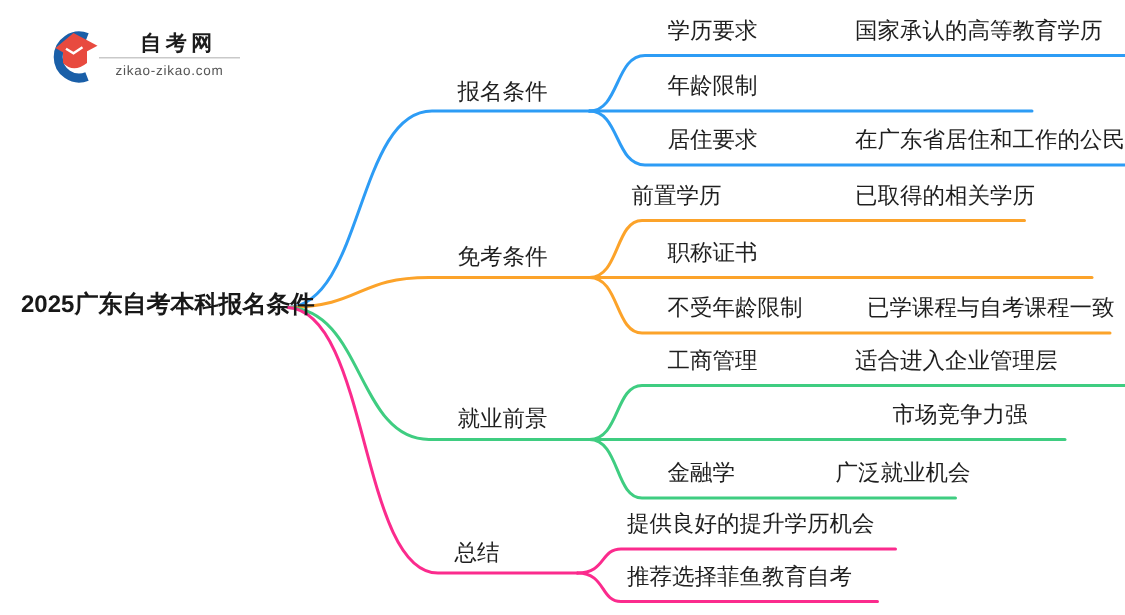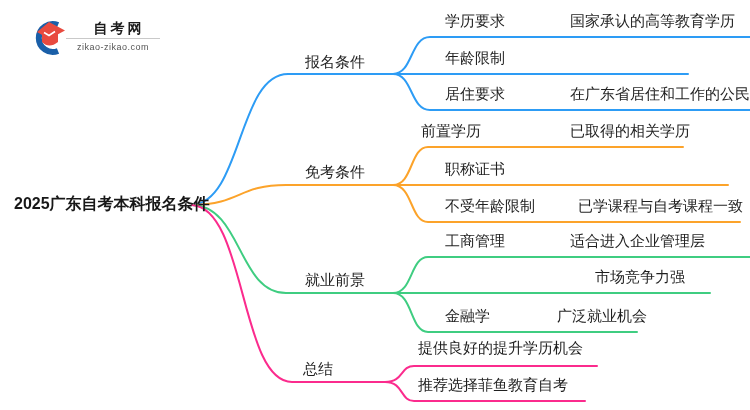--- a/index.html
+++ b/index.html
@@ -94,16 +94,16 @@
   <div class="txt" style="left:445px;top:159px;">职称证书</div>
   <div class="txt" style="left:445px;top:196px;">不受年龄限制</div>
   <div class="txt" style="left:578px;top:196px;">已学课程与自考课程一致</div>
 
   <div class="txt" style="left:445px;top:231px;">工商管理</div>
   <div class="txt" style="left:570px;top:231px;">适合进入企业管理层</div>
   <div class="txt" style="left:595px;top:267px;">市场竞争力强</div>
   <div class="txt" style="left:445px;top:306px;">金融学</div>
   <div class="txt" style="left:557px;top:306px;">广泛就业机会</div>
 
-  <div class="txt" style="left:418px;top:340px;font-family:Liberation Mono, monospace;">提供良好的提升学历机会</div>
+  <div class="txt" style="left:418px;top:340px;">提供良好的提升学历机会</div>
   <div class="txt" style="left:418px;top:375px;text-align:right;">推荐选择菲鱼教育自考</div>
 
 </div>
 
 </body></html>

